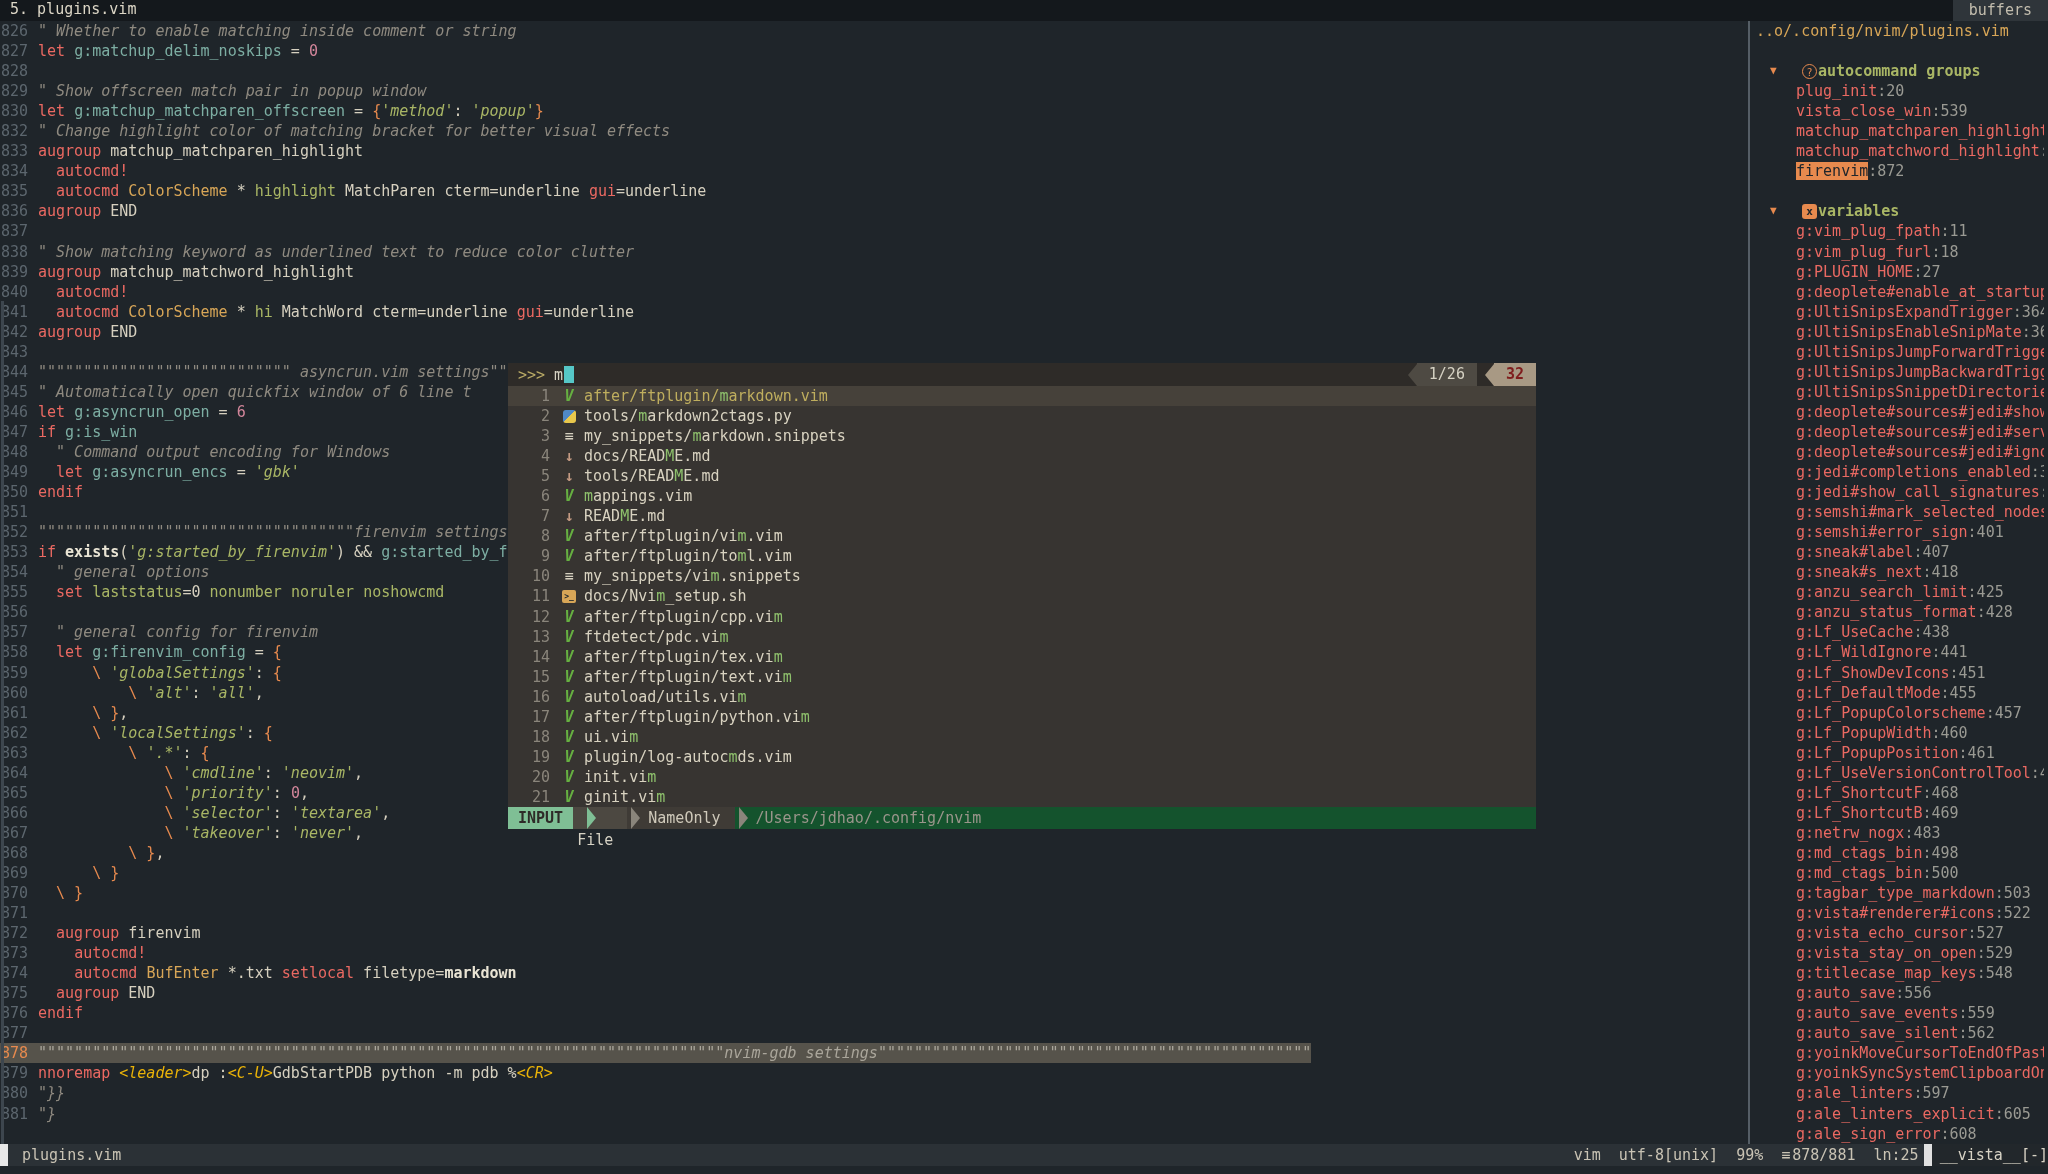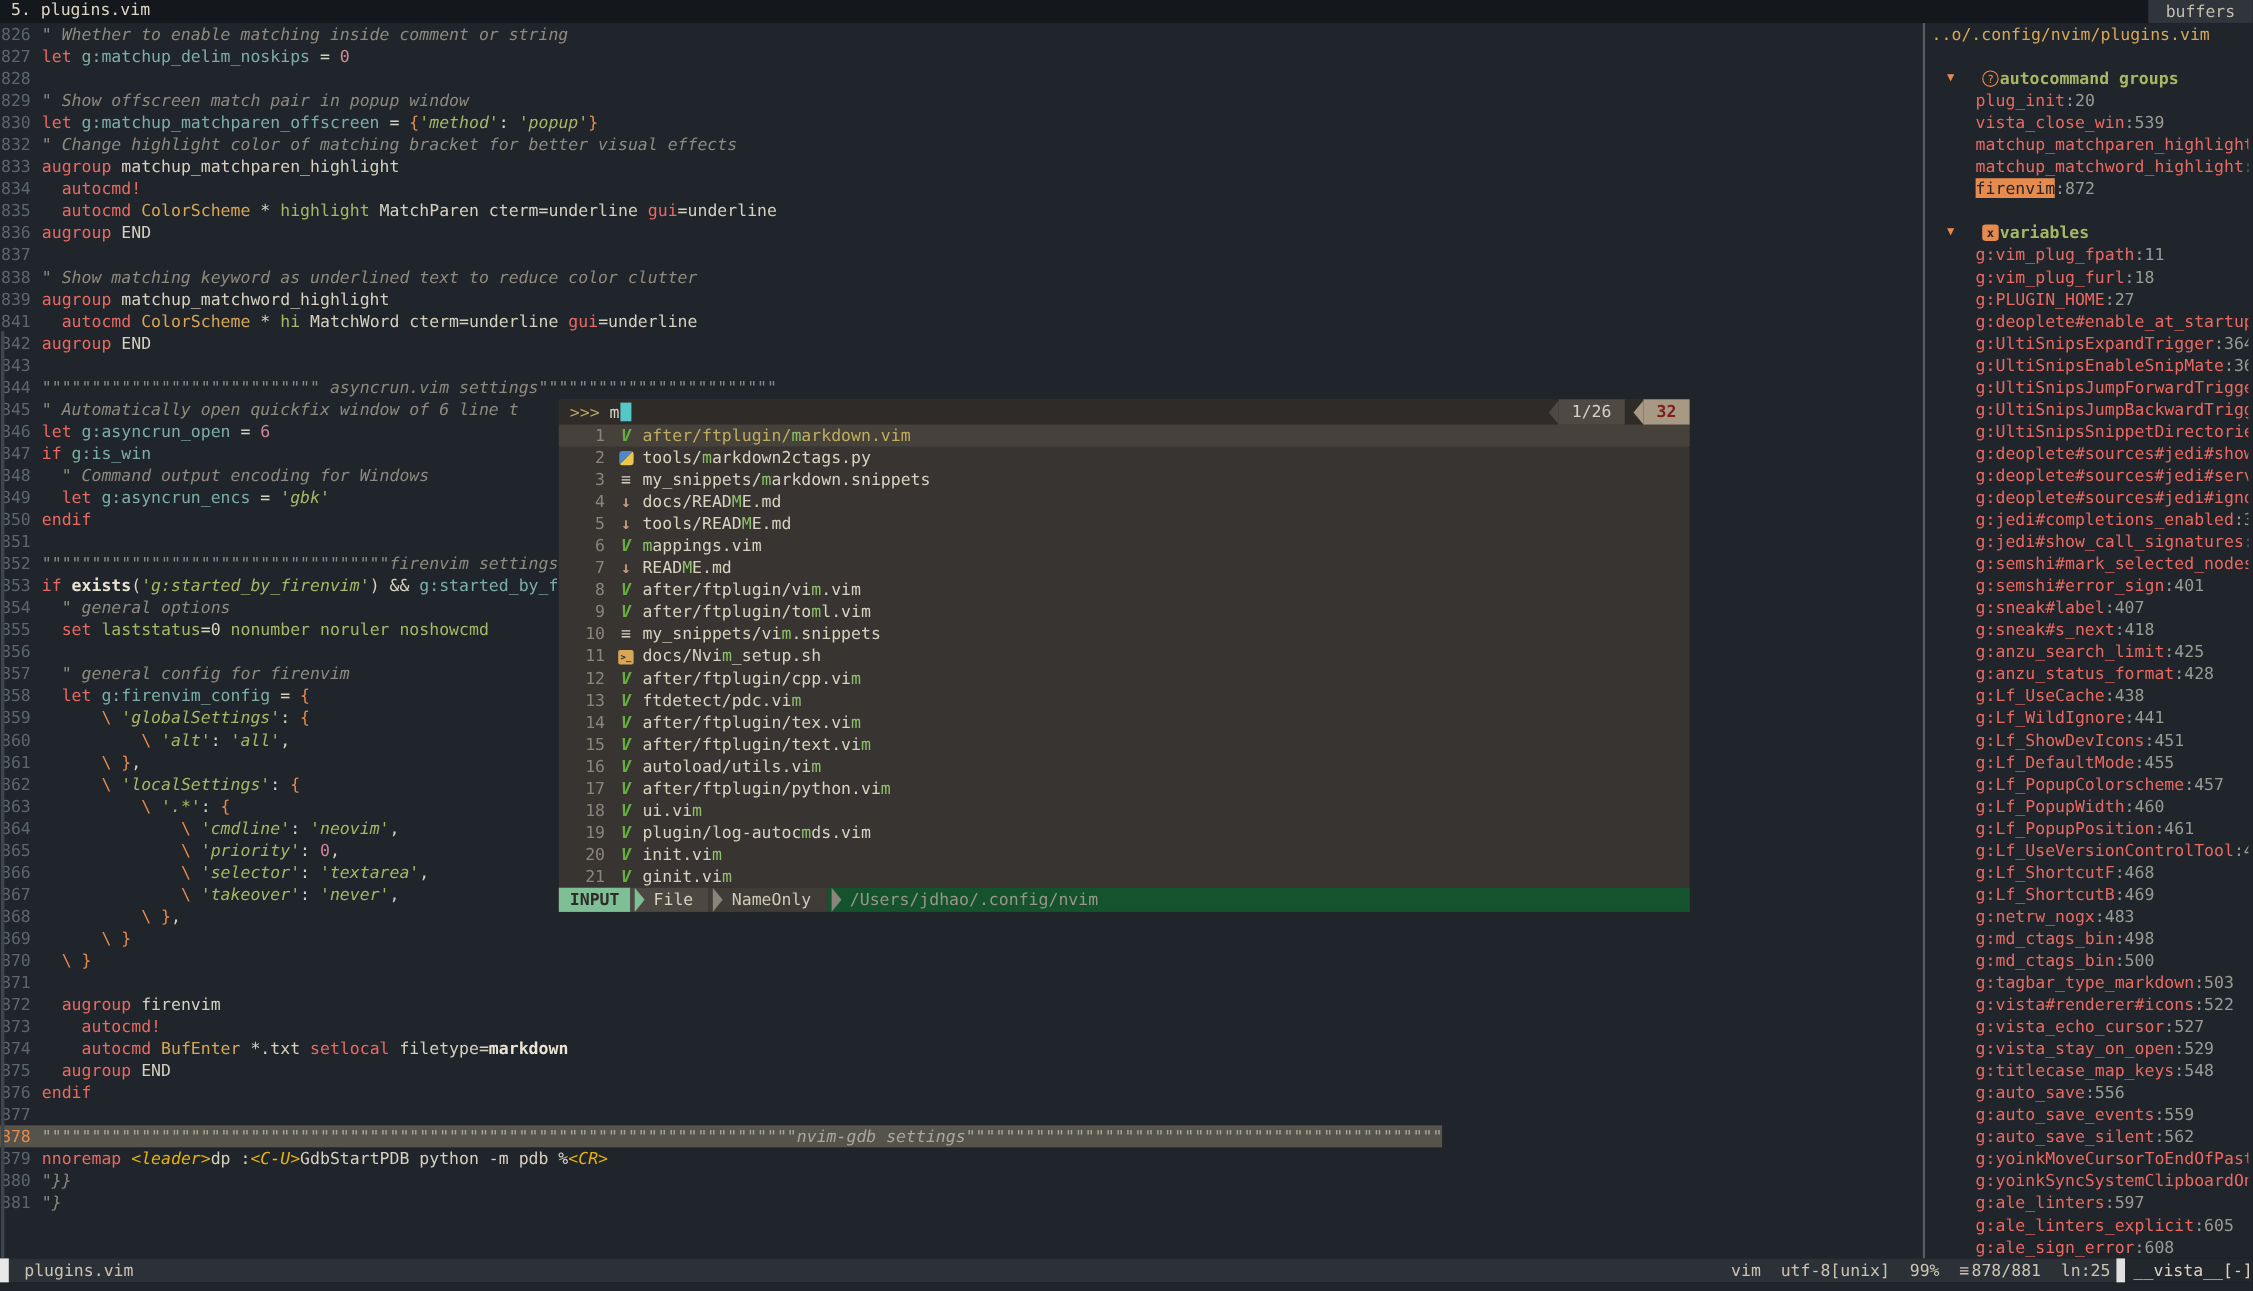--- a/index.html
+++ b/index.html
@@ -73,21 +73,21 @@
   .pp-m{color:#8ec06c;}
   .icon-vim{color:#66b041;font-weight:bold;font-style:italic;}
   .icon-md{color:#c49a82;font-weight:bold;}
   .icon-snip{color:#d6d0bf;}
   .icon-py{display:inline-block;width:13px;height:13px;border-radius:3px;
       background:linear-gradient(135deg,#4f88c6 50%,#e8c74c 50%);vertical-align:middle;}
   .icon-sh{display:inline-block;width:14px;height:13px;background:#d8a657;border-radius:2px;
       color:#20262b;font-size:8px;line-height:13px;font-weight:bold;vertical-align:middle;text-align:center;}
   .pp-status{height:22px;background:#343130;display:flex;align-items:stretch;}
   .pps-mode{background:#7fbf95;color:#2e2b28;font-weight:bold;line-height:22px;padding:0 10px;}
-  .pps-seg1{background:#4c4841;color:#d6d2c4;line-height:22px;padding:0 14px 0 4px;display:flex;align-items:center;}
+  .pps-seg1{background:#4c4841;color:#d6d2c4;line-height:22px;padding:0 14px 0 4px;display:flex;align-items:center;flex-direction:column;}
   .pps-seg2{background:#3f3b36;color:#cfc9ba;line-height:22px;padding:0 14px 0 4px;display:flex;align-items:center;}
   .pps-seg3{background:#14532d;color:#9a958b;line-height:22px;padding:0 14px 0 4px;flex:1;display:flex;align-items:center;}
   .ptri{width:0;height:0;border-top:11px solid transparent;border-bottom:11px solid transparent;margin-right:8px;}
   .ptri-a{border-left:9px solid #7fbf95;}
   .ptri-b{border-left:9px solid #8a857b;}
   
   .statusline{position:absolute;left:0;top:1144px;width:2048px;height:22px;display:flex;}
   .sl-main{width:1946px;background:#2b3136;display:flex;align-items:center;color:#c9c3b4;}
   .sl-block{width:8px;height:22px;background:#e8e8e8;flex:none;}
   .sl-left{padding-left:14px;}
@@ -114,20 +114,21 @@
         <div class="cl"><span class="cl-inner"><span class="ln">829</span><span class="code"><span class="tk-c">" Show offscreen match pair in popup window</span></span></span></div>
         <div class="cl"><span class="cl-inner"><span class="ln">830</span><span class="code"><span class="tk-k">let</span><span class="tk-o"> </span><span class="tk-v">g:matchup_matchparen_offscreen</span><span class="tk-o"> = </span><span class="tk-br">{</span><span class="tk-s">'method'</span><span class="tk-o">: </span><span class="tk-s">'popup'</span><span class="tk-br">}</span></span></span></div>
         <div class="cl"><span class="cl-inner"><span class="ln">832</span><span class="code"><span class="tk-c">" Change highlight color of matching bracket for better visual effects</span></span></span></div>
         <div class="cl"><span class="cl-inner"><span class="ln">833</span><span class="code"><span class="tk-k">augroup</span><span class="tk-o"> matchup_matchparen_highlight</span></span></span></div>
         <div class="cl"><span class="cl-inner"><span class="ln">834</span><span class="code"><span class="tk-o">  </span><span class="tk-k">autocmd!</span></span></span></div>
         <div class="cl"><span class="cl-inner"><span class="ln">835</span><span class="code"><span class="tk-o">  </span><span class="tk-k">autocmd</span><span class="tk-o"> </span><span class="tk-y">ColorScheme</span><span class="tk-o"> * </span><span class="tk-f">highlight</span><span class="tk-o"> MatchParen cterm=underline </span><span class="tk-k">gui</span><span class="tk-o">=underline</span></span></span></div>
         <div class="cl"><span class="cl-inner"><span class="ln">836</span><span class="code"><span class="tk-k">augroup</span><span class="tk-o"> END</span></span></span></div>
         <div class="cl"><span class="cl-inner"><span class="ln">837</span><span class="code"></span></span></div>
         <div class="cl"><span class="cl-inner"><span class="ln">838</span><span class="code"><span class="tk-c">" Show matching keyword as underlined text to reduce color clutter</span></span></span></div>
         <div class="cl"><span class="cl-inner"><span class="ln">839</span><span class="code"><span class="tk-k">augroup</span><span class="tk-o"> matchup_matchword_highlight</span></span></span></div>
+        <div class="cl"><span class="cl-inner"><span class="ln">840</span><span class="code"><span class="tk-o">  </span><span class="tk-k">autocmd!</span></span></span></div>
         <div class="cl"><span class="cl-inner"><span class="ln">841</span><span class="code"><span class="tk-o">  </span><span class="tk-k">autocmd</span><span class="tk-o"> </span><span class="tk-y">ColorScheme</span><span class="tk-o"> * </span><span class="tk-f">hi</span><span class="tk-o"> MatchWord cterm=underline </span><span class="tk-k">gui</span><span class="tk-o">=underline</span></span></span></div>
         <div class="cl"><span class="cl-inner"><span class="ln">842</span><span class="code"><span class="tk-k">augroup</span><span class="tk-o"> END</span></span></span></div>
         <div class="cl"><span class="cl-inner"><span class="ln">843</span><span class="code"></span></span></div>
         <div class="cl"><span class="cl-inner"><span class="ln">844</span><span class="code"><span class="tk-c">""""""""""""""""""""""""""""</span><span class="tk-c"> asyncrun.vim settings</span><span class="tk-c">""""""""""""""""""""""""</span></span></span></div>
         <div class="cl"><span class="cl-inner"><span class="ln">845</span><span class="code"><span class="tk-c">" Automatically open quickfix window of 6 line t</span></span></span></div>
         <div class="cl"><span class="cl-inner"><span class="ln">846</span><span class="code"><span class="tk-k">let</span><span class="tk-o"> </span><span class="tk-v">g:asyncrun_open</span><span class="tk-o"> = </span><span class="tk-n">6</span></span></span></div>
         <div class="cl"><span class="cl-inner"><span class="ln">847</span><span class="code"><span class="tk-k">if</span><span class="tk-o"> </span><span class="tk-v">g:is_win</span></span></span></div>
         <div class="cl"><span class="cl-inner"><span class="ln">848</span><span class="code"><span class="tk-c">  " Command output encoding for Windows</span></span></span></div>
         <div class="cl"><span class="cl-inner"><span class="ln">849</span><span class="code"><span class="tk-o">  </span><span class="tk-k">let</span><span class="tk-o"> </span><span class="tk-v">g:asyncrun_encs</span><span class="tk-o"> = </span><span class="tk-s">'gbk'</span></span></span></div>
         <div class="cl"><span class="cl-inner"><span class="ln">850</span><span class="code"><span class="tk-k">endif</span></span></span></div>

